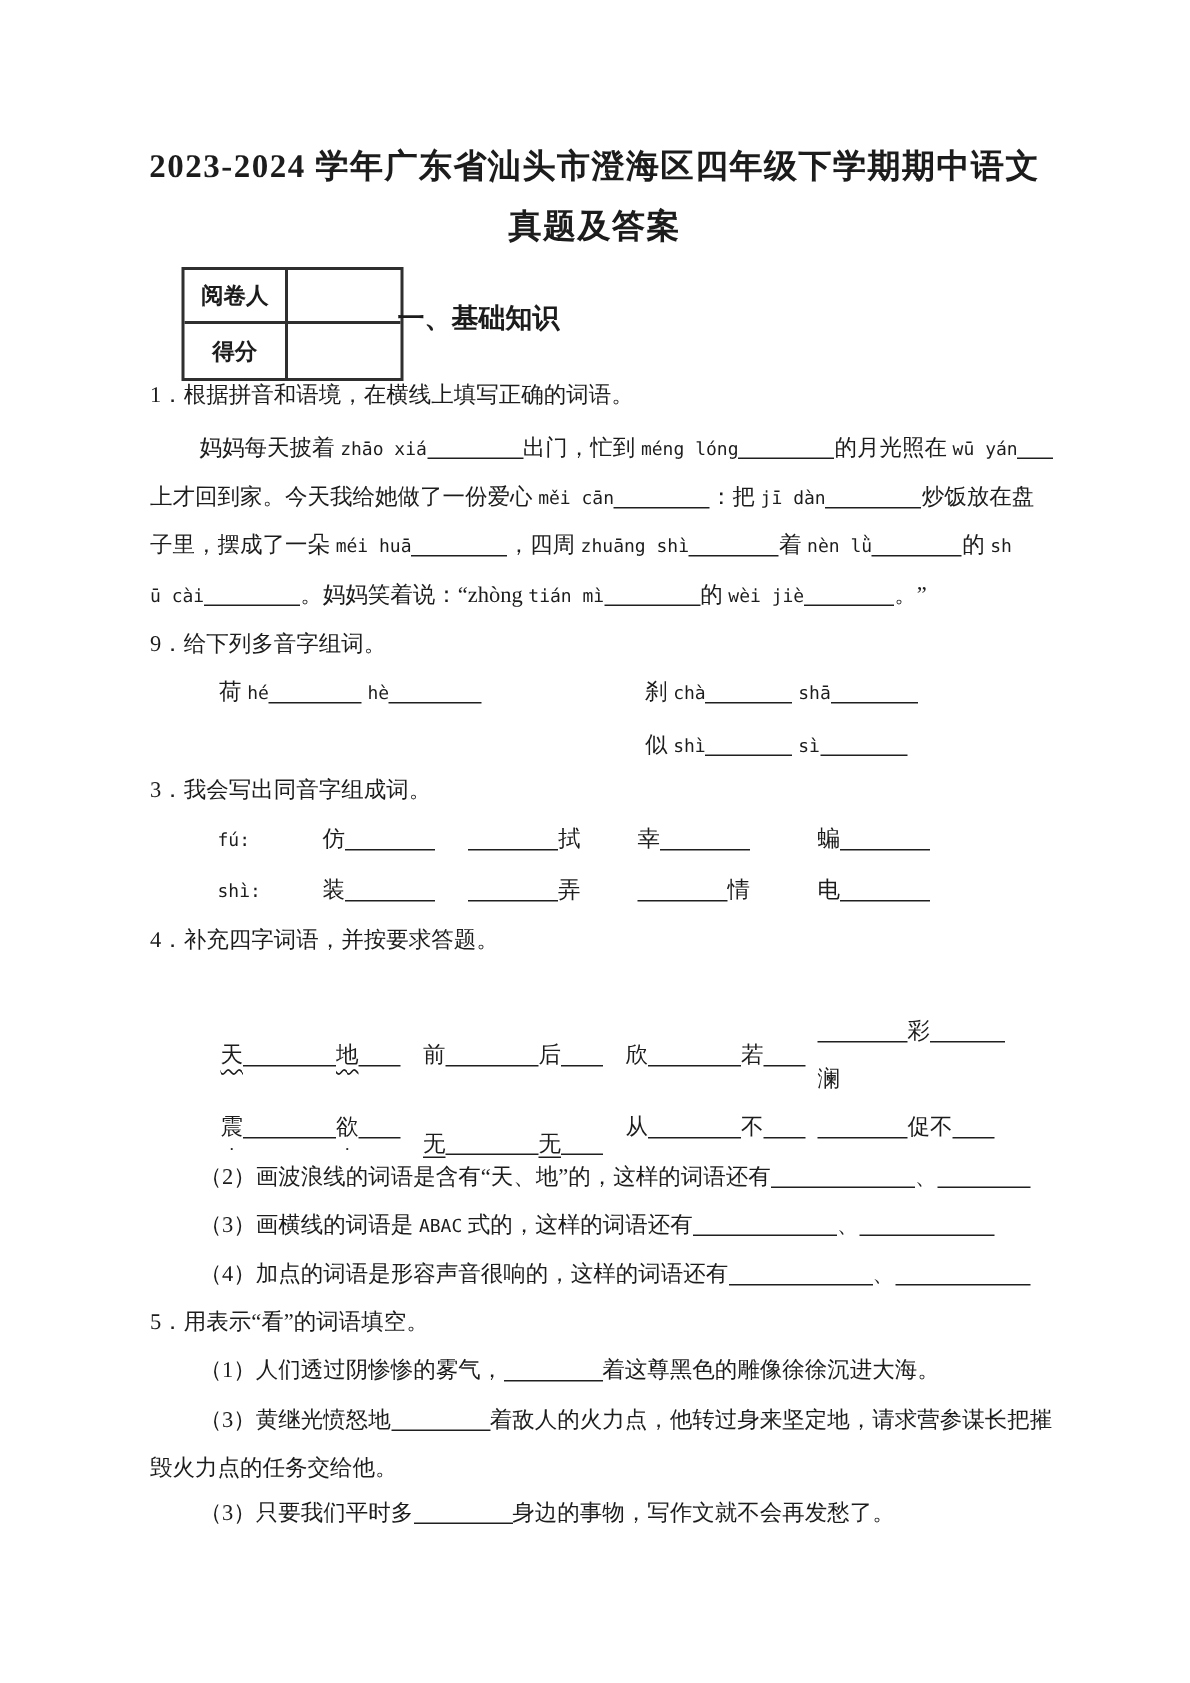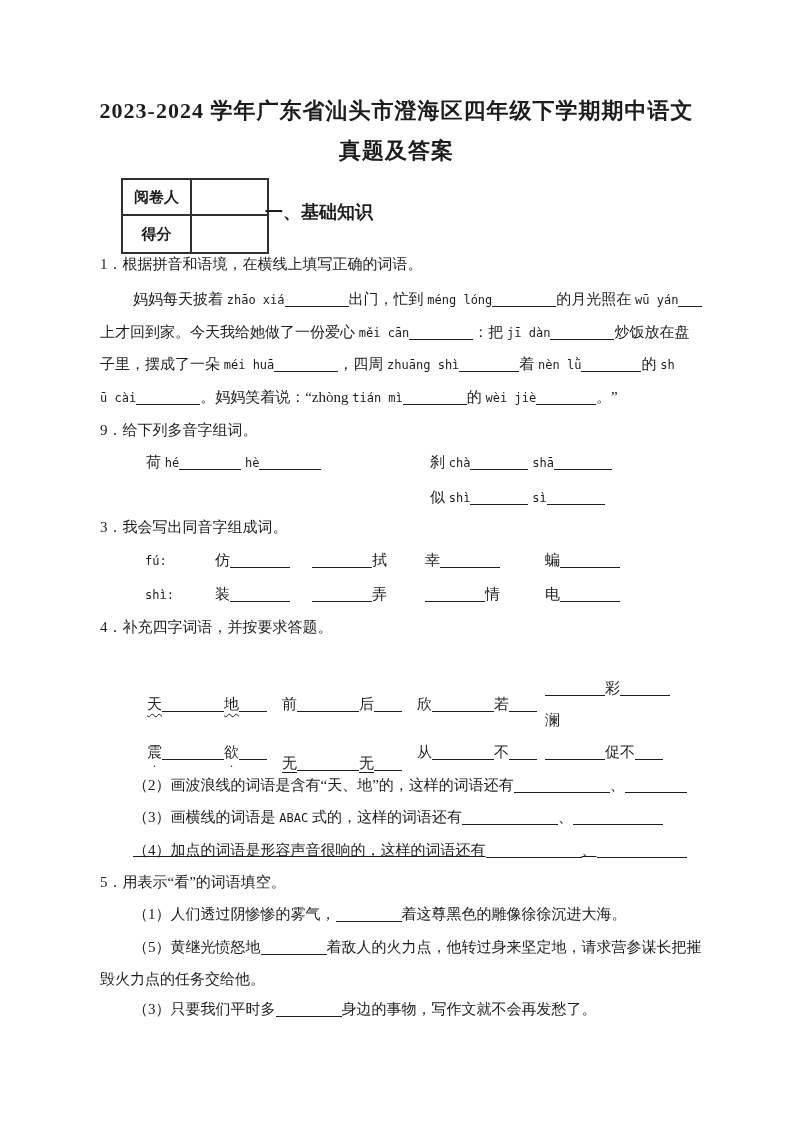--- a/index.html
+++ b/index.html
@@ -89,21 +89,21 @@
     <div><span>澜</span></div>
   </div>
 
   <div class="abs" style="left:147px;top:741px;"><span class="d">震</span><span class="bl" style="width: 62px;"></span><span class="d">欲</span><span class="bl" style="width: 28px;"></span></div>
   <div class="abs" style="left:282px;top:724px;margin-top:28px;"><span class="u">无</span><span class="bl" style="width: 62px;"></span><span class="u">无</span><span class="bl" style="width: 28px;"></span></div>
   <div class="abs" style="left:417px;top:741px;"><span>从</span><span class="bl" style="width: 62px;"></span><span>不</span><span class="bl" style="width: 28px;"></span></div>
   <div class="abs" style="left:545px;top:741px;"><span class="bl" style="width: 60px;"></span><span>促不</span><span class="bl" style="width: 28px;"></span></div>
 
   <div class="abs" style="left:133px;top:774px;"><span>（2）画波浪线的词语是含有“天、地”的，这样的词语还有</span><span class="bl" style="width: 96px;"></span><span>、</span><span class="bl" style="width: 62px;"></span></div>
   <div class="abs" style="left:133px;top:806px;"><span>（3）画横线的词语是 </span><span class="py">ABAC</span><span> 式的，这样的词语还有</span><span class="bl" style="width: 96px;"></span><span>、</span><span class="bl" style="width: 90px;"></span></div>
-  <div class="abs" style="left:133px;top:839px;text-decoration:underline;"><span>（4）加点的词语是形容声音很响的，这样的词语还有</span><span class="bl" style="width: 96px;"></span><span>、</span><span class="bl" style="width: 90px;"></span></div>
+  <div class="abs" style="left:133px;top:839px;"><span>（4）加点的词语是形容声音很响的，这样的词语还有</span><span class="bl" style="width: 96px;"></span><span>、</span><span class="bl" style="width: 90px;"></span></div>
 
   <div class="abs" style="left:100px;top:871px;"><span>5．用表示“看”的词语填空。</span></div>
   <div class="abs" style="left:133px;top:903px;"><span>（1）人们透过阴惨惨的雾气，</span><span class="bl" style="width: 66px;"></span><span>着这尊黑色的雕像徐徐沉进大海。</span></div>
-  <div class="abs" style="left:133px;top:936px;"><span>（5）黄继光愤怒地</span><span class="bl" style="width: 66px;"></span><span>着敌人的火力点，他转过身来坚定地，请求营参谋长把摧</span></div>
+  <div class="abs" style="left:133px;top:936px;"><span>（3）黄继光愤怒地</span><span class="bl" style="width: 66px;"></span><span>着敌人的火力点，他转过身来坚定地，请求营参谋长把摧</span></div>
   <div class="abs" style="left:100px;top:968px;"><span>毁火力点的任务交给他。</span></div>
   <div class="abs" style="left:133px;top:998px;"><span>（3）只要我们平时多</span><span class="bl" style="width: 66px;"></span><span>身边的事物，写作文就不会再发愁了。</span></div>
 
 </div>
 
 </body></html>

